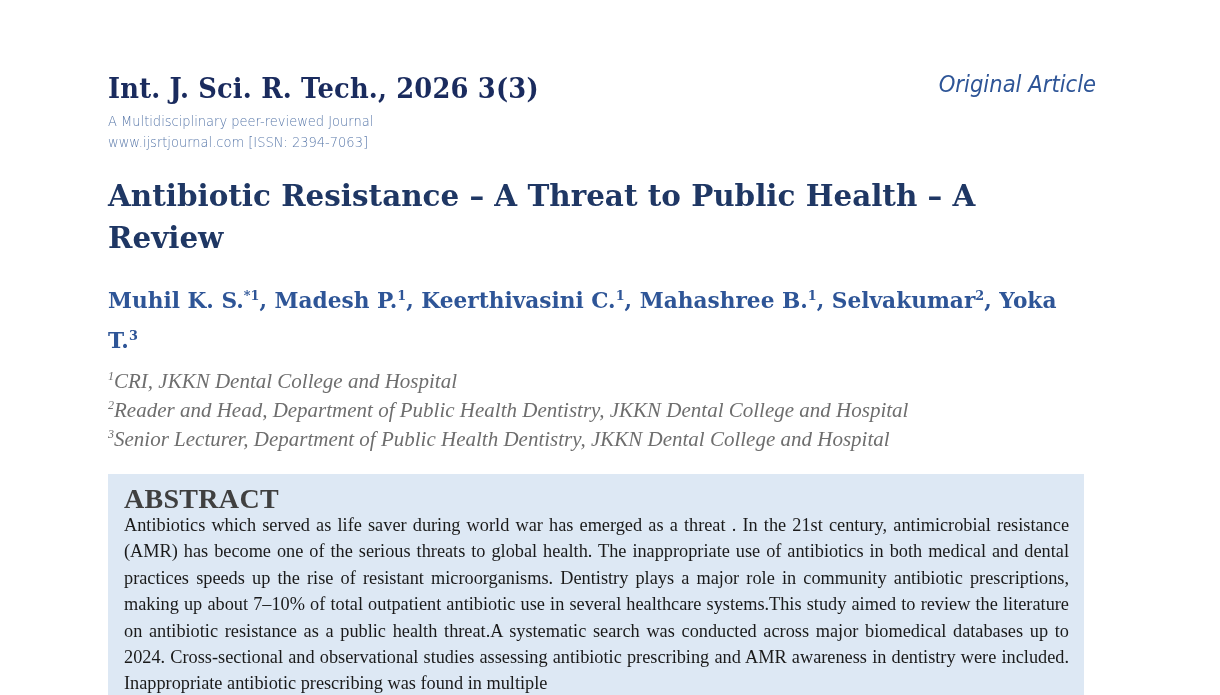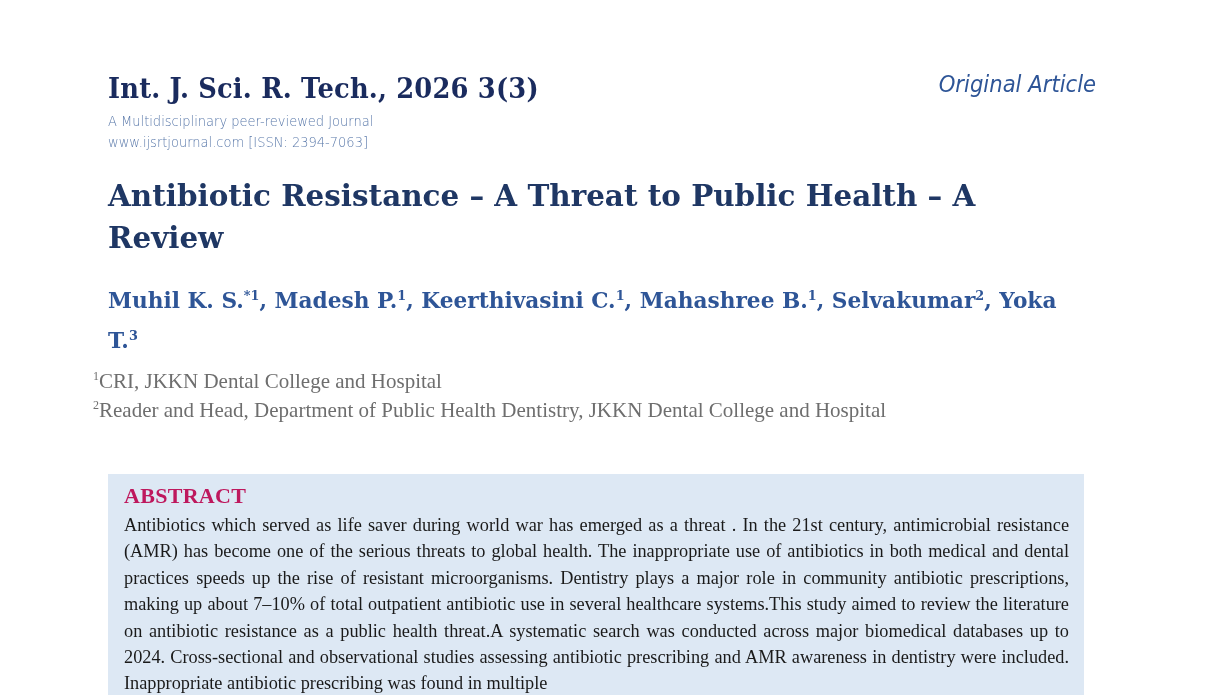--- a/index.html
+++ b/index.html
@@ -83,23 +83,24 @@
       transform: scaleX(0.985);
       transform-origin: left top;
     }
     .authors sup {
       font-size: 13px;
       vertical-align: 0.6em;
       line-height: 0;
     }
     .affiliations {
       position: absolute;
-      left: 93px;
+      left: 108px;
       top: 367px;
       font-family: "Liberation Serif", serif;
+      font-style: italic;
       font-size: 21px;
       line-height: 29px;
       color: #6e6e6e;
       white-space: nowrap;
     }
     .affiliations sup {
       font-size: 12px;
       vertical-align: 0.7em;
       line-height: 0;
     }
@@ -110,22 +111,22 @@
       width: 976px;
       height: 240px;
       background: #dde8f4;
     }
     .abstract-heading {
       position: absolute;
       left: 16px;
       top: 9px;
       font-family: "Liberation Serif", serif;
       font-weight: bold;
-      font-size: 22px;
-      color: #be185d;
+      font-size: 28px;
+      color: #404040;
       letter-spacing: 0.3px;
     }
     .abstract-text {
       position: absolute;
       left: 16px;
       top: 38px;
       width: 945px;
       font-family: "Liberation Serif", serif;
       font-size: 18.3px;
       line-height: 26.4px;
@@ -146,20 +147,21 @@
 
   <h1 class="paper-title" style="margin:0;">Antibiotic Resistance – A Threat to Public Health – A Review</h1>
 
   <div class="authors">
     <span>Muhil K. S.</span><sup>*1</sup><span>, </span><span>Madesh P.</span><sup>1</sup><span>, </span><span>Keerthivasini C.</span><sup>1</sup><span>, </span><span>Mahashree B.</span><sup>1</sup><span>, </span><span>Selvakumar</span><sup>2</sup><span>, </span><span>Yoka T.</span><sup>3</sup>
   </div>
 
   <div class="affiliations">
     <div><sup>1</sup><span>CRI, JKKN Dental College and Hospital</span></div>
     <div><sup>2</sup><span>Reader and Head, Department of Public Health Dentistry, JKKN Dental College and Hospital</span></div>
+    <div><sup>3</sup><span>Senior Lecturer, Department of Public Health Dentistry, JKKN Dental College and Hospital</span></div>
   </div>
 
   <div class="abstract-box">
     <div class="abstract-heading">ABSTRACT</div>
     <div class="abstract-text">Antibiotics which served as life saver during world war has emerged as a threat . In the 21st century, antimicrobial resistance (AMR) has become one of the serious threats to global health. The inappropriate use of antibiotics in both medical and dental practices speeds up the rise of resistant microorganisms. Dentistry plays a major role in community antibiotic prescriptions, making up about 7–10% of total outpatient antibiotic use in several healthcare systems.This study aimed to review the literature on antibiotic resistance as a public health threat.A systematic search was conducted across major biomedical databases up to 2024. Cross-sectional and observational studies assessing antibiotic prescribing and AMR awareness in dentistry were included. Inappropriate antibiotic prescribing was found in multiple</div>
   </div>
 
 </div>
 
 </body></html>

